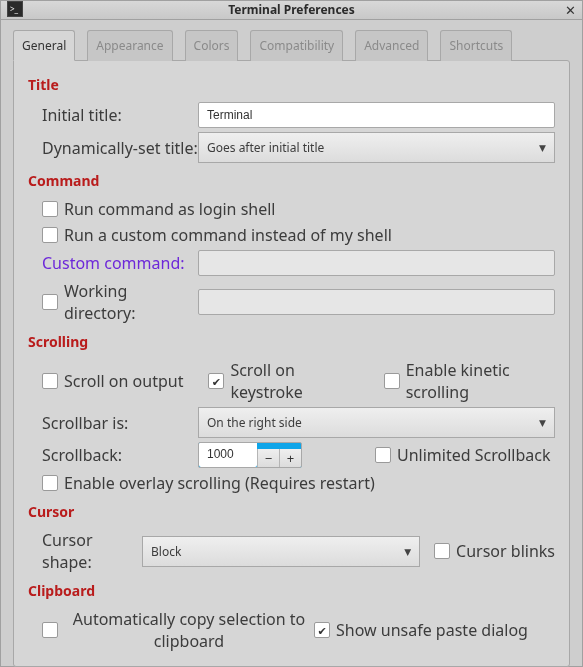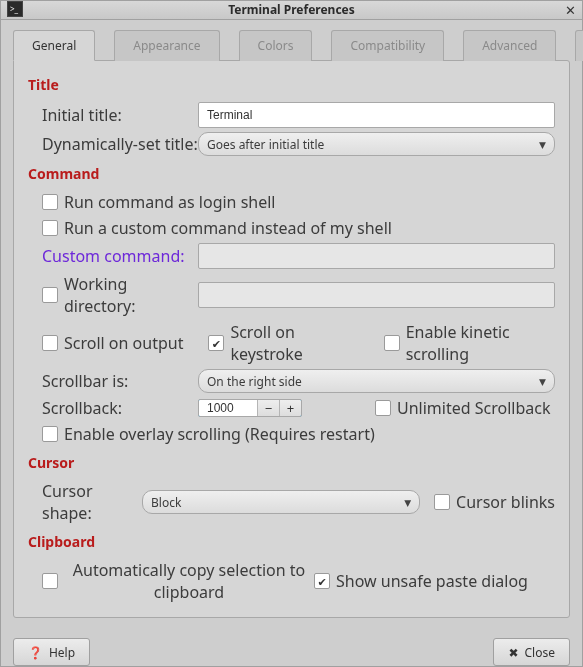--- a/index.html
+++ b/index.html
@@ -65,28 +65,28 @@
   flex-direction: column;
 }
 .tabbar {
   display: flex;
   gap: 0;
   margin-bottom: -1px;
   position: relative;
   z-index: 2;
 }
 .tab {
-  padding: 6px 18px;
+  padding: 6px 8px;
   border: 1px solid #a8a8a8;
   border-bottom: none;
   border-radius: 3px 3px 0 0;
   background: #c6c6c6;
   color: #8a8a8a;
   cursor: pointer;
-  margin-right: 19px;
+  margin-right: 12px;
   font-size: 12px;
 }
 .tab.active {
   background: #d6d6d6;
   color: #333;
   border-bottom: 1px solid #d6d6d6;
 }
 .panel {
   flex: 1;
   border: 1px solid #a8a8a8;
@@ -128,23 +128,23 @@
   background: #fff;
   font-size: 12px;
   color: #333;
 }
 input[type="text"].disabled {
   background: #e6e6e6;
   color: #999;
 }
 .select {
   flex: 1;
-  height: 24px;
-  border: 1px solid #a8a8a8;
-  border-radius: 10px;
+  height: 31px;
+  border: 1px solid #a8a8a8;
+  border-radius: 0;
   background: linear-gradient(#efefef, #dcdcdc);
   display: flex;
   align-items: center;
   justify-content: space-between;
   padding: 0 8px;
   cursor: pointer;
   font-size: 12px;
 }
 .select .chev { font-size: 9px; color: #444; }
 .checkbox {
@@ -164,22 +164,22 @@
   font-size: 11px;
   color: #333;
 }
 .cb-group {
   display: inline-flex;
   align-items: center;
   cursor: pointer;
 }
 .spinner {
   display: inline-flex;
-  align-items: center;
-  height: 18px;
+  align-items: flex-end;
+  height: 26px;
   border: 1px solid #a8a8a8;
   border-radius: 2px;
   overflow: hidden;
   background: #0ea5e9;
 }
 .spinner input {
   border: none;
   width: 58px;
   padding: 0 8px;
   font-size: 12px;
@@ -278,20 +278,21 @@
       </div>
 
       <div class="row">
         <span class="cb-group col-label">
           <span class="checkbox"></span>
           <span class="label">Working directory:</span>
         </span>
         <input type="text" class="disabled" value="" style="">
       </div>
 
+      <div class="section-title">Scrolling</div>
 
       <div class="row" style="gap:16px;">
         <span class="cb-group" style="width:170px;">
           <span class="checkbox"></span>
           <span class="label">Scroll on output</span>
         </span>
         <span class="cb-group" style="width:180px;">
           <span class="checkbox checked"></span>
           <span class="label">Scroll on keystroke</span>
         </span>

